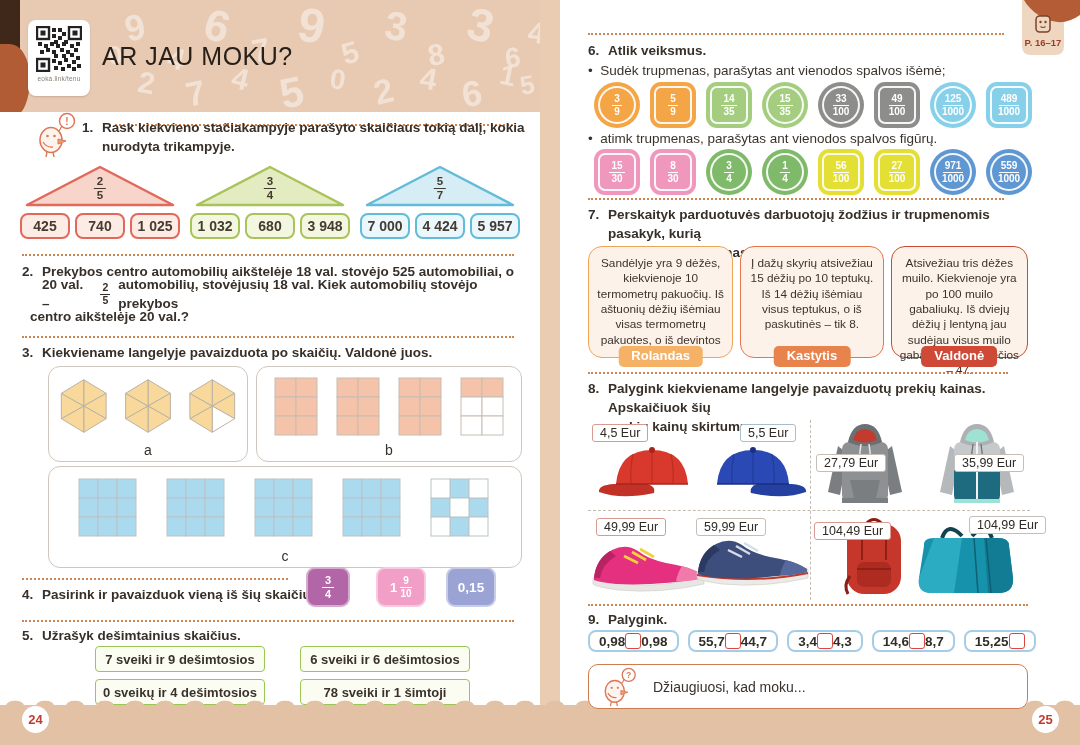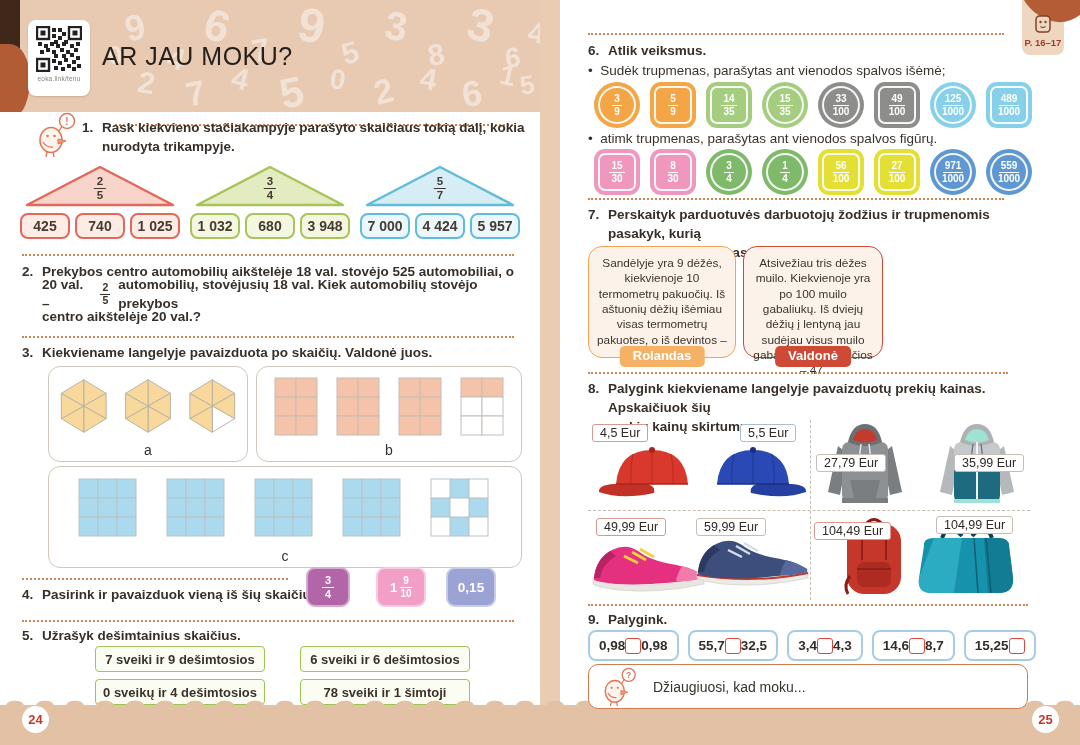--- a/index.html
+++ b/index.html
@@ -88,21 +88,21 @@
   
   #products{position:absolute;left:588px;top:418px;width:442px;height:184px}
   .vdiv{position:absolute;left:222px;top:2px;height:180px;border-left:1.5px dashed #c4bcb2}
   .hdiv{position:absolute;left:0;top:92px;width:442px;border-top:1.5px dashed #c4bcb2}
   .price{position:absolute;background:#fff;border:1px solid #c6beb5;border-radius:3px;padding:1px 7px;
     font-size:12.5px;color:#2f2a25;white-space:nowrap;z-index:3}
   .pimg{position:absolute;z-index:1}
 
   
   #cmp-row{position:absolute;left:588px;top:630px;display:flex;gap:9px}
-  .cmp{border:2px solid #a6cde7;border-radius:8px;background:#fff;height:31px;display:flex;align-items:center;
+  .cmp{border:2px solid #a6cde7;border-radius:8px;background:#fff;height:22px;display:flex;align-items:center;
     padding:0 9px;font-size:13.5px;font-weight:700;color:#332d27;box-sizing:border-box}
   .csq{width:14px;height:14px;border:1.6px solid #d8483c;border-radius:3px;background:#fff}
 
   
   .notebox{position:absolute;left:588px;top:664px;width:440px;height:45px;background:#fff;
     border:1.6px solid #cc7c4e;border-radius:10px;z-index:6;display:flex;align-items:center;box-sizing:border-box}
   .notebox .ntext{margin-left:14px;font-size:14px;color:#3a332c}
 
   
   .wave{position:absolute;left:0;bottom:0;width:100%;height:40px;background:#e3c1a4;z-index:5}
@@ -272,21 +272,21 @@
       <span>Prekybos centro automobilių aikštelėje 18 val. stovėjo 525 automobiliai, o</span>
     </div>
     <div class="instr" style="position:static;margin-left:20px;align-items:center;height:26px">
       <span>20 val. –</span>
       <span class="ifr" style="vertical-align:0">
         <span class="ifn">2</span>
         <span>5</span>
       </span>
       <span>automobilių, stovėjusių 18 val. Kiek automobilių stovėjo prekybos</span>
     </div>
-    <div class="instr" style="position:static;margin-left:20px">
+    <div class="instr" style="position:static;margin-left:8px">
       <span>centro aikštelėje 20 val.?</span>
     </div>
   </div>
 
   <div class="dotted" style="left:22px;top:336px;width:492px"></div>
 
   <div class="instr" style="left:22px;top:343px">
     <span class="n">3.</span>
     <span>Kiekviename langelyje pavaizduota po skaičių. Valdonė juos.</span>
   </div>
@@ -585,20 +585,24 @@
       <span>Perskaityk parduotuvės darbuotojų žodžius ir trupmenomis pasakyk, kurią</span><br>
       <span>dalį prekių kiekvienas išėmė iš dėžių.</span>
     </span>
   </div>
 
   <div id="cards">
     <div class="card card1">
       <div>Sandėlyje yra 9 dėžės, kiekvienoje 10 termometrų pakuočių. Iš aštuonių dėžių išėmiau visas termometrų pakuotes, o iš devintos – 7.</div>
       <div class="card-tag">Rolandas</div>
     </div>
+    <div class="card card2">
+      <div>Į dažų skyrių atsivežiau 15 dėžių po 10 teptukų. Iš 14 dėžių išėmiau visus teptukus, o iš paskutinės – tik 8.</div>
+      <div class="card-tag">Kastytis</div>
+    </div>
     <div class="card card3">
       <div>Atsivežiau tris dėžes muilo. Kiekvienoje yra po 100 muilo gabaliukų. Iš dviejų dėžių į lentyną jau sudėjau visus muilo gabaliukus, o iš trečios – 47.</div>
       <div class="card-tag">Valdonė</div>
     </div>
   </div>
 
   <div class="dotted" style="left:588px;top:372px;width:420px"></div>
 
   <div class="instr" style="left:588px;top:379px;width:436px">
     <span class="n">8.</span>
@@ -679,21 +683,21 @@
     <span class="price" style="left:226px;top:104px;border-color:#d89a90">104,49 Eur</span>
     <svg class="pimg" style="left:252px;top:96px" width="68" height="86" viewBox="0 0 68 86">
       <path d="M26,10 Q34,1 42,10" stroke="#8a1d14" stroke-width="3.2" fill="none"></path>
       <rect x="7" y="10" width="54" height="70" rx="17" fill="#c5372b"></rect>
       <path d="M22,14 V46 M46,14 V46" stroke="#901f16" stroke-width="2"></path>
       <rect x="17" y="48" width="34" height="25" rx="7" fill="#ad2b20"></rect>
       <path d="M17,55 H51" stroke="#8a1d14" stroke-width="1.5"></path>
       <path d="M10,62 Q3,71 8,80" stroke="#8a1d14" stroke-width="3" fill="none"></path>
     </svg>
 
-    <span class="price" style="left:348px;top:98px">104,99 Eur</span>
+    <span class="price" style="left:381px;top:98px">104,99 Eur</span>
     <svg class="pimg" style="left:324px;top:100px" width="108" height="80" viewBox="0 0 108 80">
       <path d="M30,20 Q36,3 50,18 M60,18 Q74,3 80,20" stroke="#14424e" stroke-width="4" fill="none"></path>
       <path d="M12,28 Q11,20 22,20 L86,20 Q97,20 97,28 L101,60 Q102,74 88,75 L18,75 Q5,74 7,60 Z" fill="#1792ad"></path>
       <path d="M22,20 L50,20 L42,75 L18,75 Q5,74 7,60 Z" fill="#2fb0c6" opacity=".85"></path>
       <path d="M86,20 Q97,20 97,28 L101,60 Q102,74 88,75 L76,75 L72,20 Z" fill="#117c93"></path>
       <path d="M62,20 L66,75 M74,20 L79,75" stroke="#0e5f72" stroke-width="1.5" fill="none"></path>
     </svg>
   </div>
 
   <div class="dotted" style="left:588px;top:604px;width:440px"></div>
@@ -705,21 +709,21 @@
 
   <div id="cmp-row">
       <div class="cmp">
         <span>0,98</span>
         <span class="csq"></span>
         <span>0,98</span>
       </div>
       <div class="cmp">
         <span>55,7</span>
         <span class="csq"></span>
-        <span>32,5</span>
+        <span>44,7</span>
       </div>
       <div class="cmp">
         <span>3,4</span>
         <span class="csq"></span>
         <span>4,3</span>
       </div>
       <div class="cmp">
         <span>14,6</span>
         <span class="csq"></span>
         <span>8,7</span>

